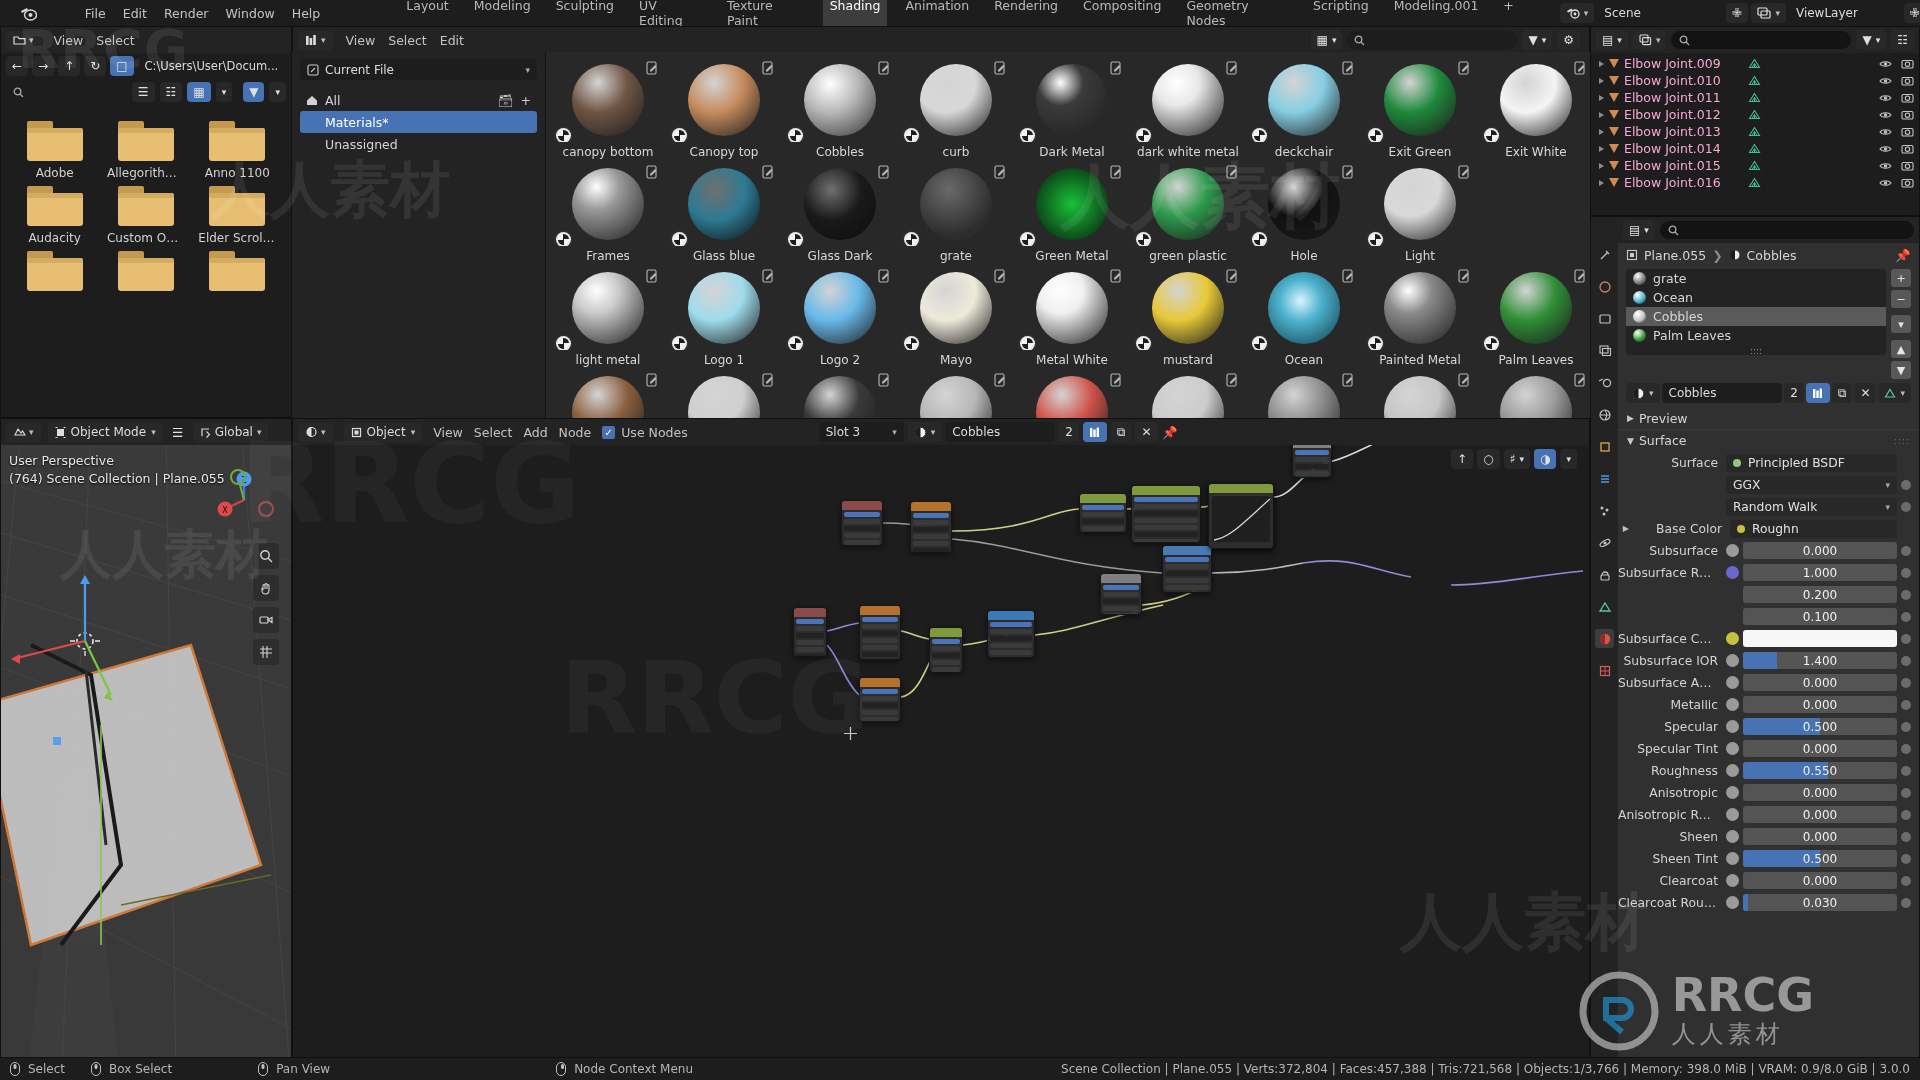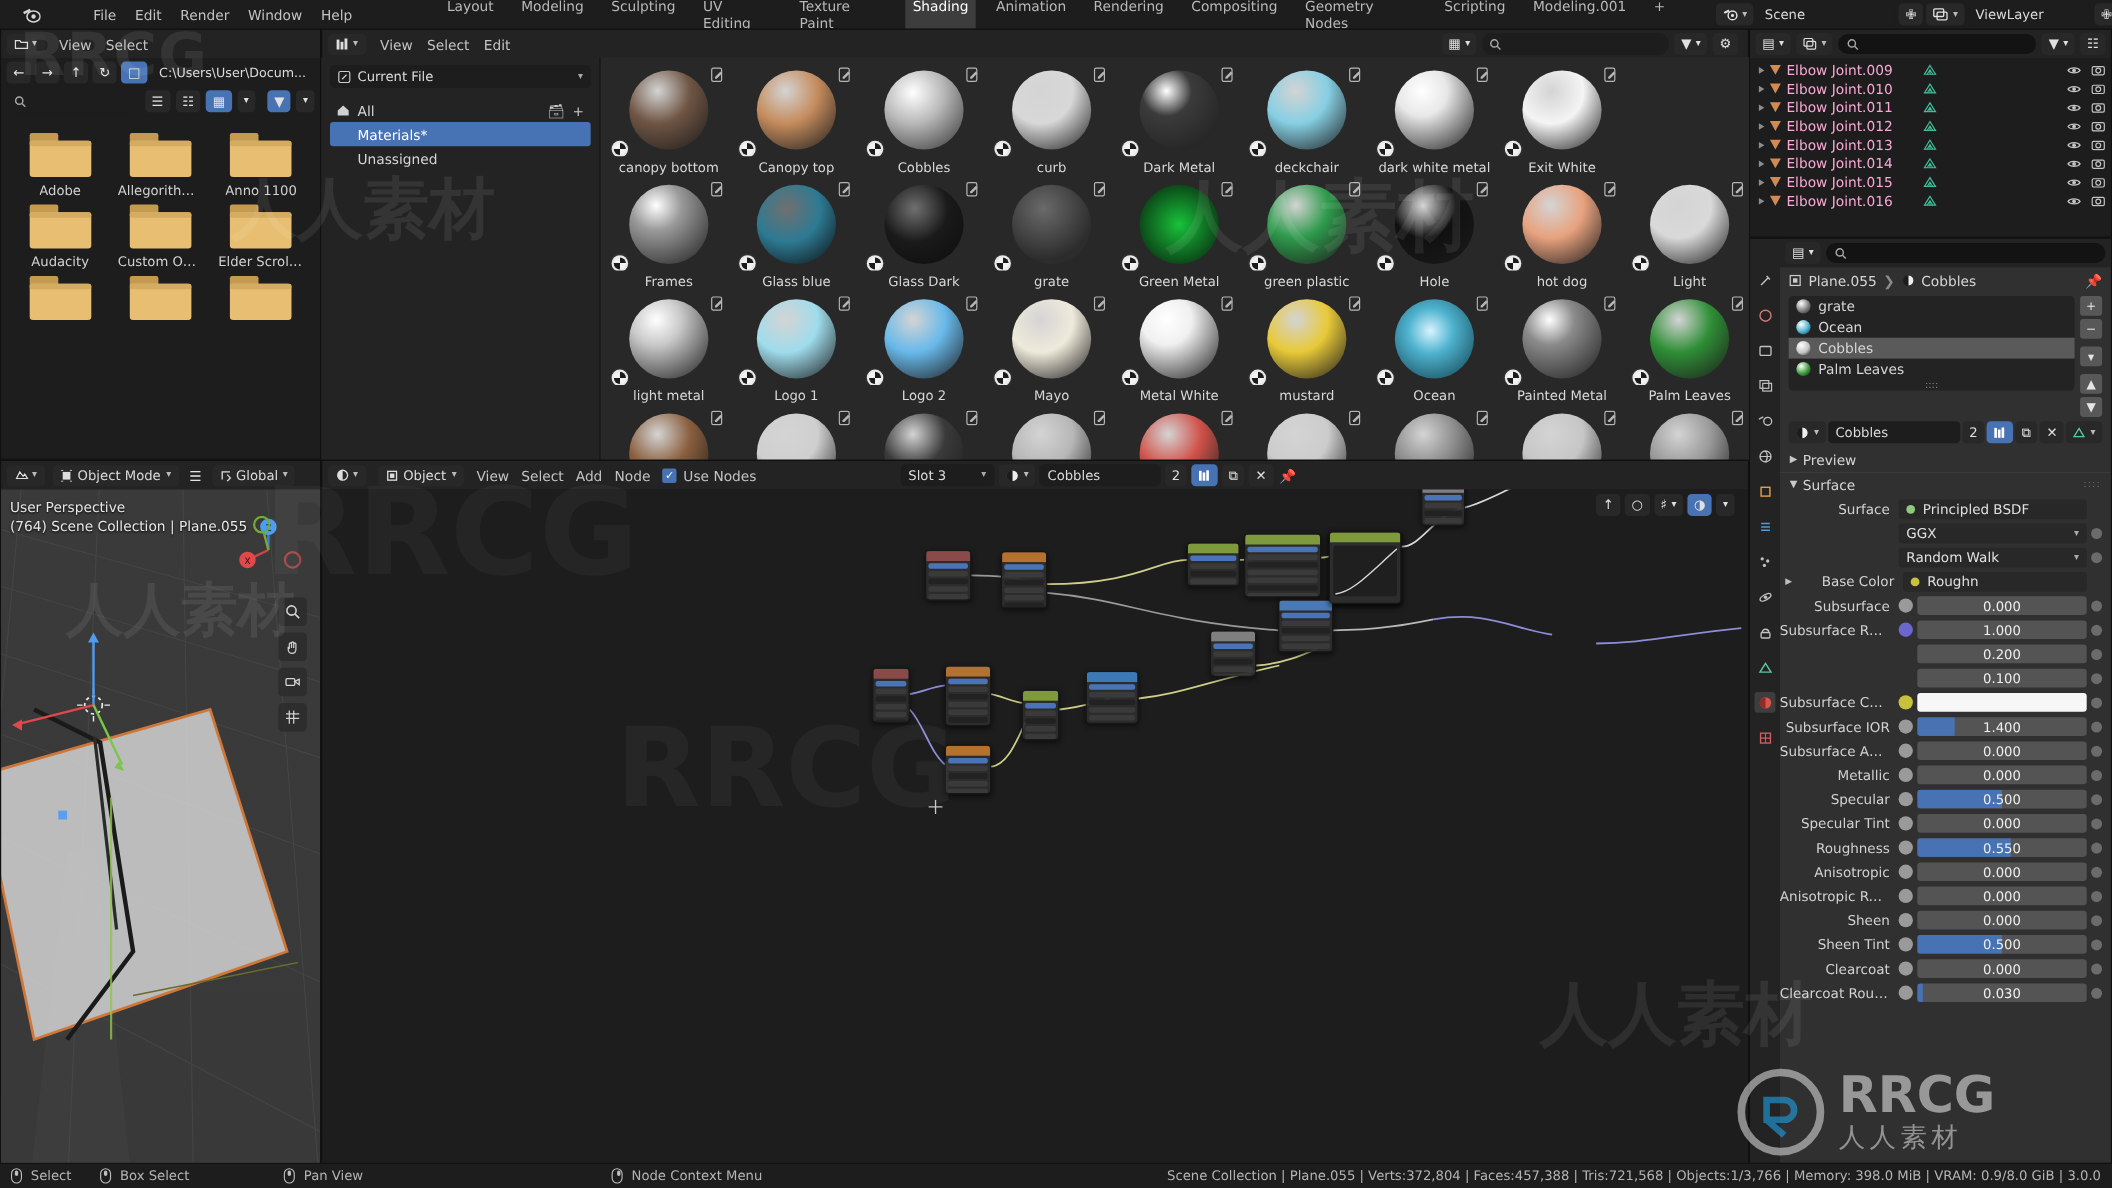--- a/index.html
+++ b/index.html
@@ -434,39 +434,50 @@
             <svg class="mpen" viewBox="0 0 13 14">
               <rect x="1" y="1" width="9" height="12" rx="1.5" fill="none" stroke="#cfcfcf" stroke-width="1.1"></rect>
               <path d="M4 9l5-5 1.6 1.6-5 5H4z" fill="#cfcfcf"></path>
             </svg>
             <span class="mbadge"></span>
           </div>
           <div class="mlbl">Dark Metal</div>
         </div>
         <div class="mcell">
           <div class="mthumb">
+            <div class="sphere" style="background:radial-gradient(circle at 34% 26%, #ffffff 0%, #e8e8e8 32%, #1d1d1d 100%);"></div>
+            <svg class="mpen" viewBox="0 0 13 14">
+              <rect x="1" y="1" width="9" height="12" rx="1.5" fill="none" stroke="#cfcfcf" stroke-width="1.1"></rect>
+              <path d="M4 9l5-5 1.6 1.6-5 5H4z" fill="#cfcfcf"></path>
+            </svg>
+            <span class="mbadge"></span>
+          </div>
+          <div class="mlbl">dark white metal</div>
+        </div>
+        <div class="mcell">
+          <div class="mthumb">
             <div class="sphere" style="background:radial-gradient(circle at 36% 26%, #ffffffcc 0%, #86cfe3 42%, #1b1b1b 100%);"></div>
             <svg class="mpen" viewBox="0 0 13 14">
               <rect x="1" y="1" width="9" height="12" rx="1.5" fill="none" stroke="#cfcfcf" stroke-width="1.1"></rect>
               <path d="M4 9l5-5 1.6 1.6-5 5H4z" fill="#cfcfcf"></path>
             </svg>
             <span class="mbadge"></span>
           </div>
           <div class="mlbl">deckchair</div>
         </div>
         <div class="mcell">
           <div class="mthumb">
-            <div class="sphere" style="background:radial-gradient(circle at 34% 26%, #ffffff 0%, #e8e8e8 32%, #1d1d1d 100%);"></div>
-            <svg class="mpen" viewBox="0 0 13 14">
-              <rect x="1" y="1" width="9" height="12" rx="1.5" fill="none" stroke="#cfcfcf" stroke-width="1.1"></rect>
-              <path d="M4 9l5-5 1.6 1.6-5 5H4z" fill="#cfcfcf"></path>
-            </svg>
-            <span class="mbadge"></span>
-          </div>
-          <div class="mlbl">dark white metal</div>
+            <div class="sphere" style="background:radial-gradient(circle at 36% 26%, #ffffffcc 0%, #1f8a3c 42%, #1b1b1b 100%);"></div>
+            <svg class="mpen" viewBox="0 0 13 14">
+              <rect x="1" y="1" width="9" height="12" rx="1.5" fill="none" stroke="#cfcfcf" stroke-width="1.1"></rect>
+              <path d="M4 9l5-5 1.6 1.6-5 5H4z" fill="#cfcfcf"></path>
+            </svg>
+            <span class="mbadge"></span>
+          </div>
+          <div class="mlbl">Exit Green</div>
         </div>
         <div class="mcell">
           <div class="mthumb">
             <div class="sphere" style="background:radial-gradient(circle at 36% 26%, #ffffffcc 0%, #f4f4f4 42%, #1b1b1b 100%);"></div>
             <svg class="mpen" viewBox="0 0 13 14">
               <rect x="1" y="1" width="9" height="12" rx="1.5" fill="none" stroke="#cfcfcf" stroke-width="1.1"></rect>
               <path d="M4 9l5-5 1.6 1.6-5 5H4z" fill="#cfcfcf"></path>
             </svg>
             <span class="mbadge"></span>
           </div>
@@ -543,31 +554,20 @@
         <div class="mcell">
           <div class="mthumb">
             <div class="sphere" style="background:radial-gradient(circle at 36% 26%, #ffffffcc 0%, #101010 42%, #1b1b1b 100%);"></div>
             <svg class="mpen" viewBox="0 0 13 14">
               <rect x="1" y="1" width="9" height="12" rx="1.5" fill="none" stroke="#cfcfcf" stroke-width="1.1"></rect>
               <path d="M4 9l5-5 1.6 1.6-5 5H4z" fill="#cfcfcf"></path>
             </svg>
             <span class="mbadge"></span>
           </div>
           <div class="mlbl">Hole</div>
-        </div>
-        <div class="mcell">
-          <div class="mthumb">
-            <div class="sphere" style="background:radial-gradient(circle at 36% 26%, #ffffffcc 0%, #e8a27e 42%, #1b1b1b 100%);"></div>
-            <svg class="mpen" viewBox="0 0 13 14">
-              <rect x="1" y="1" width="9" height="12" rx="1.5" fill="none" stroke="#cfcfcf" stroke-width="1.1"></rect>
-              <path d="M4 9l5-5 1.6 1.6-5 5H4z" fill="#cfcfcf"></path>
-            </svg>
-            <span class="mbadge"></span>
-          </div>
-          <div class="mlbl">hot dog</div>
         </div>
         <div class="mcell">
           <div class="mthumb">
             <div class="sphere" style="background:radial-gradient(circle at 36% 26%, #ffffffcc 0%, #d9d9d9 42%, #1b1b1b 100%);"></div>
             <svg class="mpen" viewBox="0 0 13 14">
               <rect x="1" y="1" width="9" height="12" rx="1.5" fill="none" stroke="#cfcfcf" stroke-width="1.1"></rect>
               <path d="M4 9l5-5 1.6 1.6-5 5H4z" fill="#cfcfcf"></path>
             </svg>
             <span class="mbadge"></span>
           </div>

